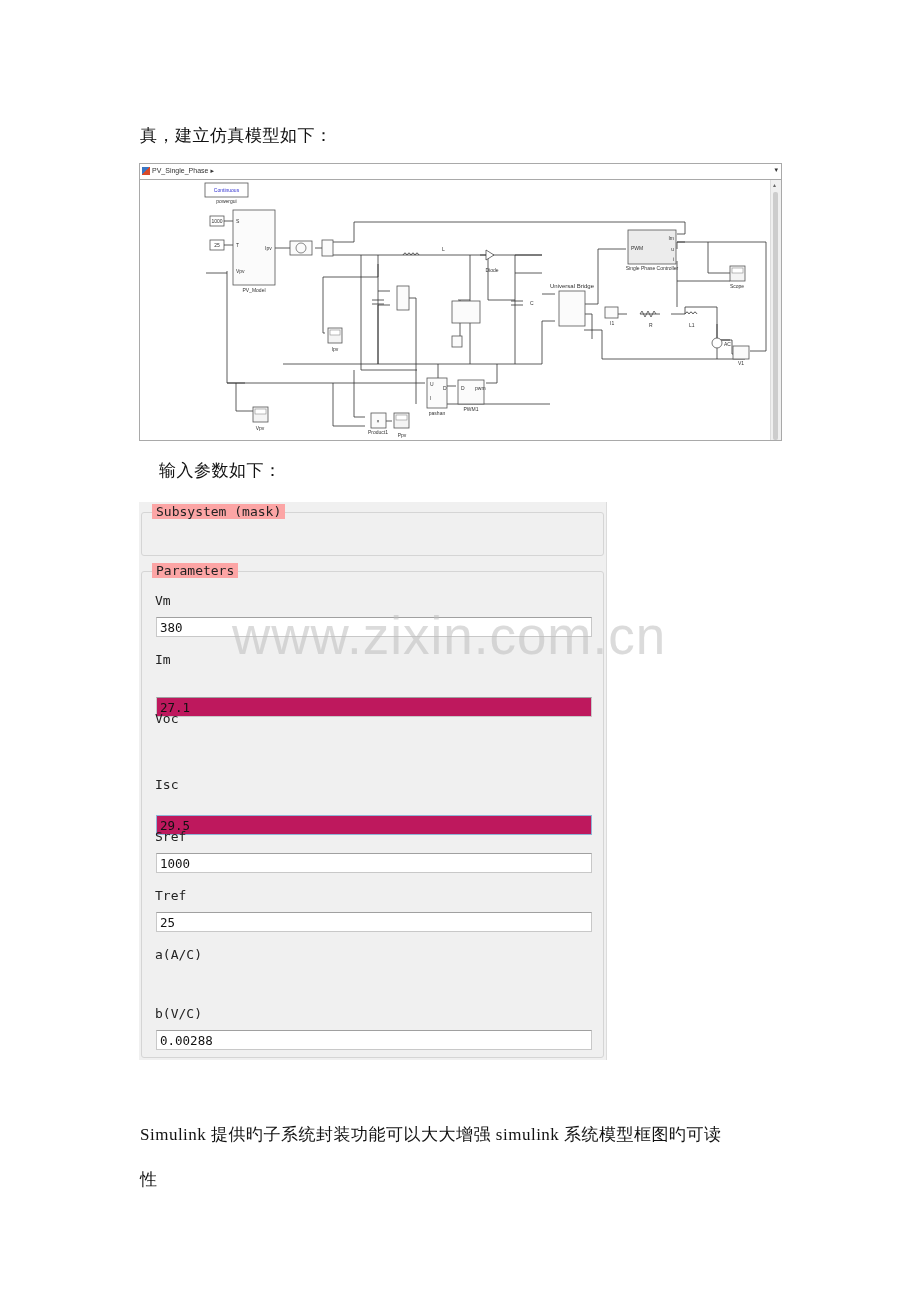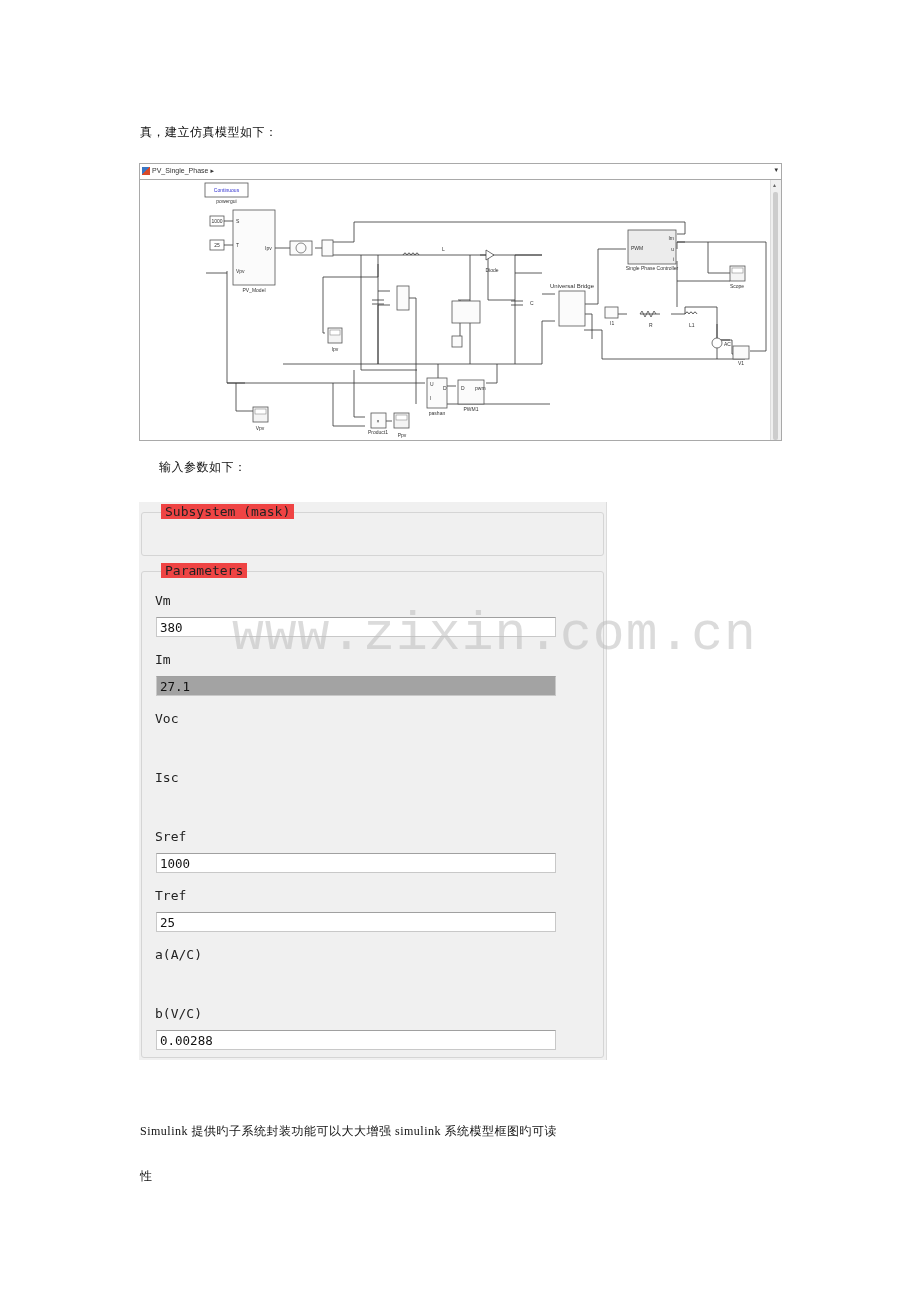--- a/index.html
+++ b/index.html
@@ -1,18 +1,18 @@
 <!DOCTYPE html>
 <html><head>
 <meta charset="utf-8">
 <style>
   html, body { margin: 0; padding: 0; background: #ffffff; }
   body { width: 920px; height: 1302px; position: relative; overflow: hidden;
          font-family: "DejaVu Serif", "Liberation Serif", serif; color: #111; }
-  .para { position: absolute; font-size: 12px; letter-spacing: 0.5px; white-space: nowrap; }
+  .para { position: absolute; font-size: 17px; letter-spacing: 0.5px; white-space: nowrap; }
   #p1 { left: 140px; top: 124px; }
   #p2 { left: 159px; top: 459px; }
   #p3 { left: 140px; top: 1123px; font-family: Liberation Serif, serif; }
   #p4 { left: 140px; top: 1168px; }
 
   
   .sim { position: absolute; left: 139px; top: 163px; width: 641px; height: 276px;
          border: 1px solid #a9a9a9; background: #fff; overflow: hidden;
          font-family: "Liberation Sans", sans-serif; }
   .sim .addr { position: absolute; left: 0; top: 0; right: 0; height: 15px;
@@ -30,32 +30,32 @@
   .lbl { font-family: "Liberation Sans", sans-serif; font-size: 5px; fill: #333; }
 
   
   .mask { position: absolute; left: 139px; top: 502px; width: 467px; height: 558px;
           background: #f0f0f0; border-right: 1px solid #dcdcdc;
           font-family: "DejaVu Sans Mono", "Liberation Mono", monospace; }
   .group { position: absolute; left: 2px; right: 2px; border: 1px solid #d5d5d5;
            border-radius: 3px; }
   .g1 { top: 10px; height: 42px; }
   .g2 { top: 69px; bottom: 2px; }
-  .gtitle { position: absolute; top: -9px; left: 10px; padding: 0 4px; background: #ef4444;
-            font-size: 13px; color: #222; margin-left: 9px; }
+  .gtitle { position: absolute; top: -9px; left: 10px; padding: 0 4px; background: #fca5a5;
+            font-size: 13px; color: #222; }
   .plabel { position: absolute; left: 13px; font-size: 13px; color: #222; }
-  .pfield { position: absolute; left: 14px; width: 400px; height: 20px;
+  .pfield { position: absolute; left: 14px; width: 436px; height: 20px;
             border: 1px solid #c8c8c8; border-top-color: #a0a0a0; background: #fff;
             font-size: 12.5px; line-height: 20px; padding-left: 3px; box-sizing: border-box;
             color: #111; font-family: "DejaVu Sans Mono", "Liberation Mono", monospace; }
-  .pfield.mod { background: #a3a3a3; }
+  .pfield.mod { background: #be185d; margin-top: 21px; }
   .pfield.focus { border-color: #8fb4d6; }
 
   .watermark { position: absolute; left: 232px; top: 605px; font-size: 53px;
-               font-family: Liberation Mono, monospace; color: rgba(190,190,190,0.55);
+               font-family: Liberation Sans, sans-serif; color: rgba(190,190,190,0.55);
                letter-spacing: 1px; pointer-events: none; }
 </style>
 </head>
 <body>
 
 <div class="para" id="p1">真，建立仿真模型如下：</div>
 
 <div class="sim">
   <div class="addr">
     <span class="ico"></span>
@@ -225,21 +225,22 @@
     <span class="gtitle">Parameters</span>
 
     <span class="plabel" style="top:21px">Vm</span>
     <div class="pfield" style="top:45px">380</div>
 
     <span class="plabel" style="top:80px">Im</span>
     <div class="pfield mod" style="top:104px">27.1</div>
 
     <span class="plabel" style="top:139px">Voc</span>
 
-    <span class="plabel" style="top:198px">Isc</span>
+    <span class="plabel" style="top:205px">Isc</span>
+    <div class="pfield mod focus" style="top:222px">29.5</div>
 
     <span class="plabel" style="top:257px">Sref</span>
     <div class="pfield" style="top:281px">1000</div>
 
     <span class="plabel" style="top:316px">Tref</span>
     <div class="pfield" style="top:340px">25</div>
 
     <span class="plabel" style="top:375px">a(A/C)</span>
 
     <span class="plabel" style="top:434px">b(V/C)</span>

